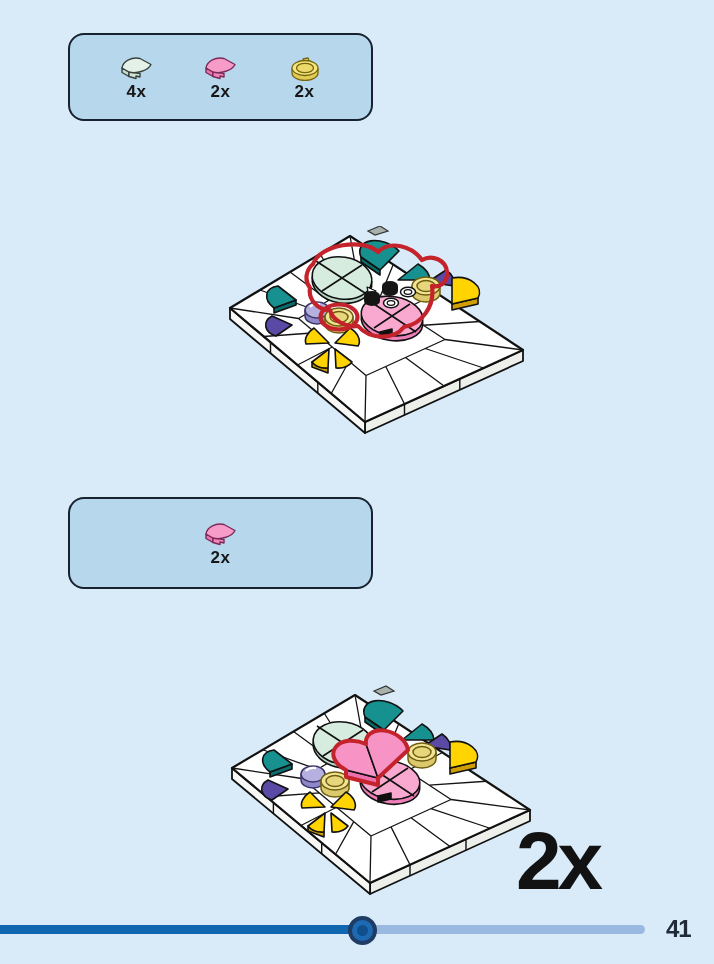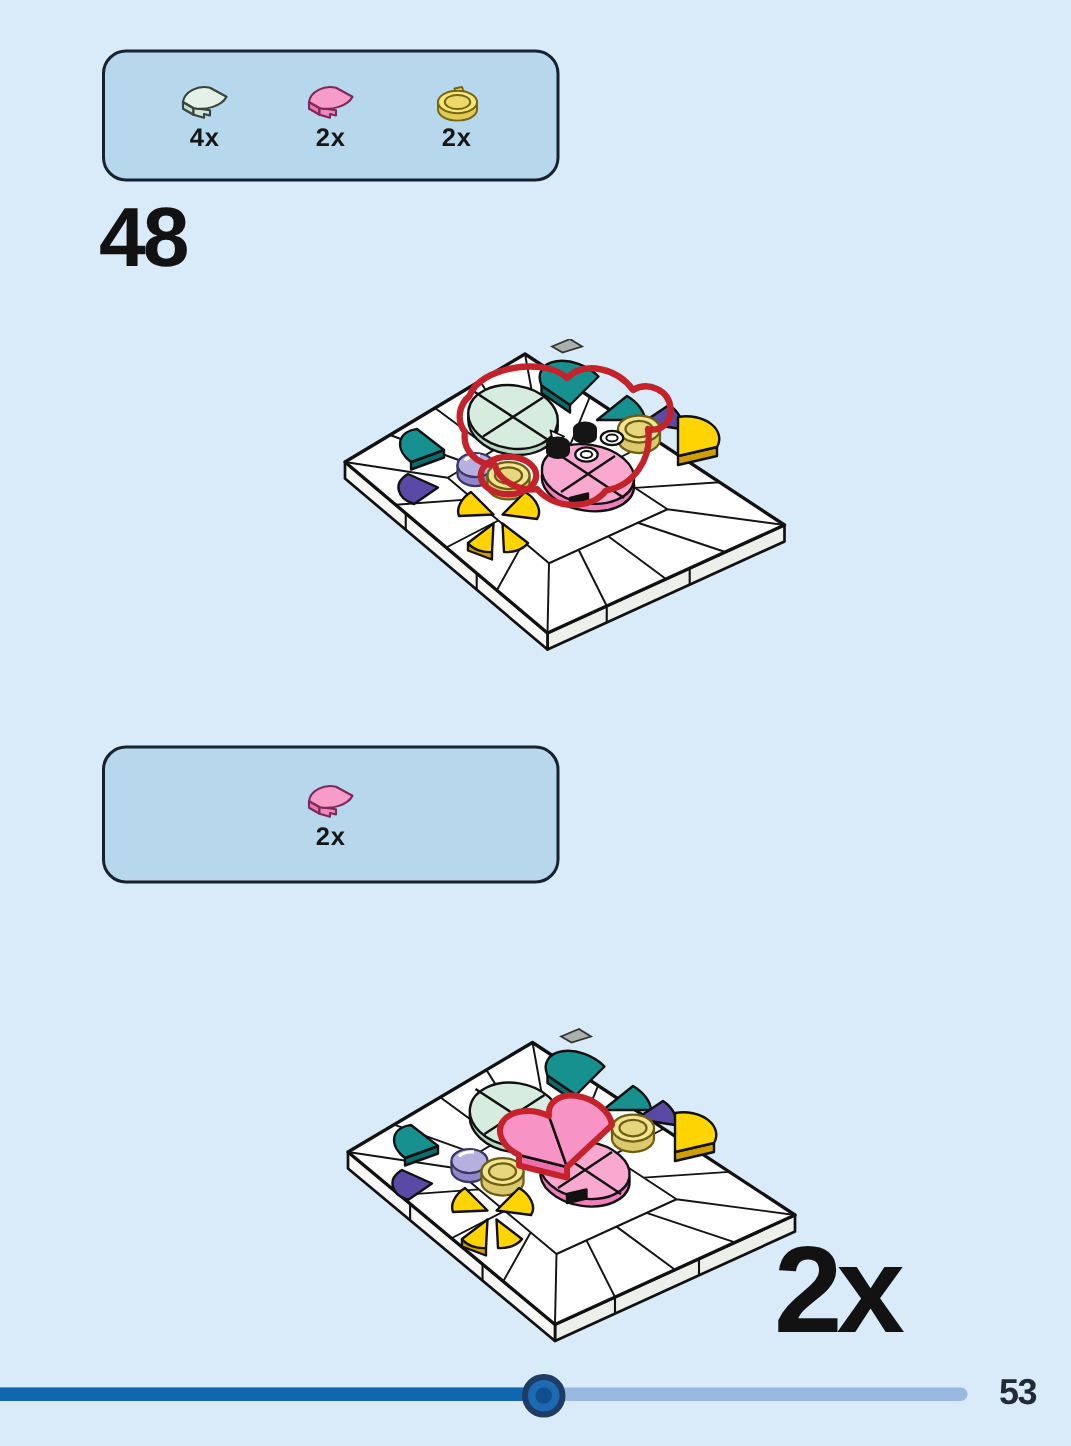--- a/index.html
+++ b/index.html
@@ -86,21 +86,20 @@
           <path d="M18,6 L23,5 L24,8 L19,9 Z" fill="#f5e67e"></path>
           <path d="M7,16 L7,20 A13,7.5 0 0 0 33,20 L33,16 Z" fill="#e0cb55"></path>
           <ellipse cx="20" cy="15" rx="13" ry="7.5" fill="#f5e67e"></ellipse>
           <ellipse cx="20" cy="15" rx="8.5" ry="4.7" fill="#ecd969"></ellipse>
         </g>
       </svg>
       <span class="part-count">2x</span>
     </div>
   </div>
 
-  <div class="step-number" id="step-48">48</div>
 
   <svg class="build" id="build-48" width="314" height="210" viewBox="0 0 314 210">
     <g stroke-linejoin="round">
       <path d="M303,124 L145,196 L145,207 L303,135 Z" fill="#edefeb" stroke="#111" stroke-width="1.8"></path>
       <path d="M10,82 L145,196 L145,207 L10,93 Z" fill="#f7f8f5" stroke="#111" stroke-width="1.8"></path>
       <path d="M239.8,152.8 L239.8,163.8 M184.5,178 L184.5,189 M50.5,116.2 L50.5,127.2 M97.8,156.1 L97.8,167.1" stroke="#111" stroke-width="1.4" fill="none"></path>
       <path d="M130,10 L303,124 L145,196 L10,82 Z" fill="#ffffff" stroke="#111" stroke-width="2.2"></path>
       <path fill="none" stroke="#141414" stroke-width="1.3" d="M138.5,56.5 L225,113.5 L146,149.5 L78.5,92.5 Z
         M130,10 L138.5,56.5 M303,124 L225,113.5 M145,196 L146,149.5 M10,82 L78.5,92.5
         M173.25,38.5 L160.1,70.75 M216.5,67 L181.75,85 M259.75,95.5 L203.4,99.25
@@ -267,15 +266,15 @@
     </g>
   </svg>
 
   <div class="multiplier">2x</div>
 
   <div class="slider-track">
     <div class="slider-fill"></div>
   </div>
   <div class="slider-handle"></div>
 
-  <div class="page-number">53</div>
+  <div class="page-number">41</div>
 
 </div>
 
 </body></html>

